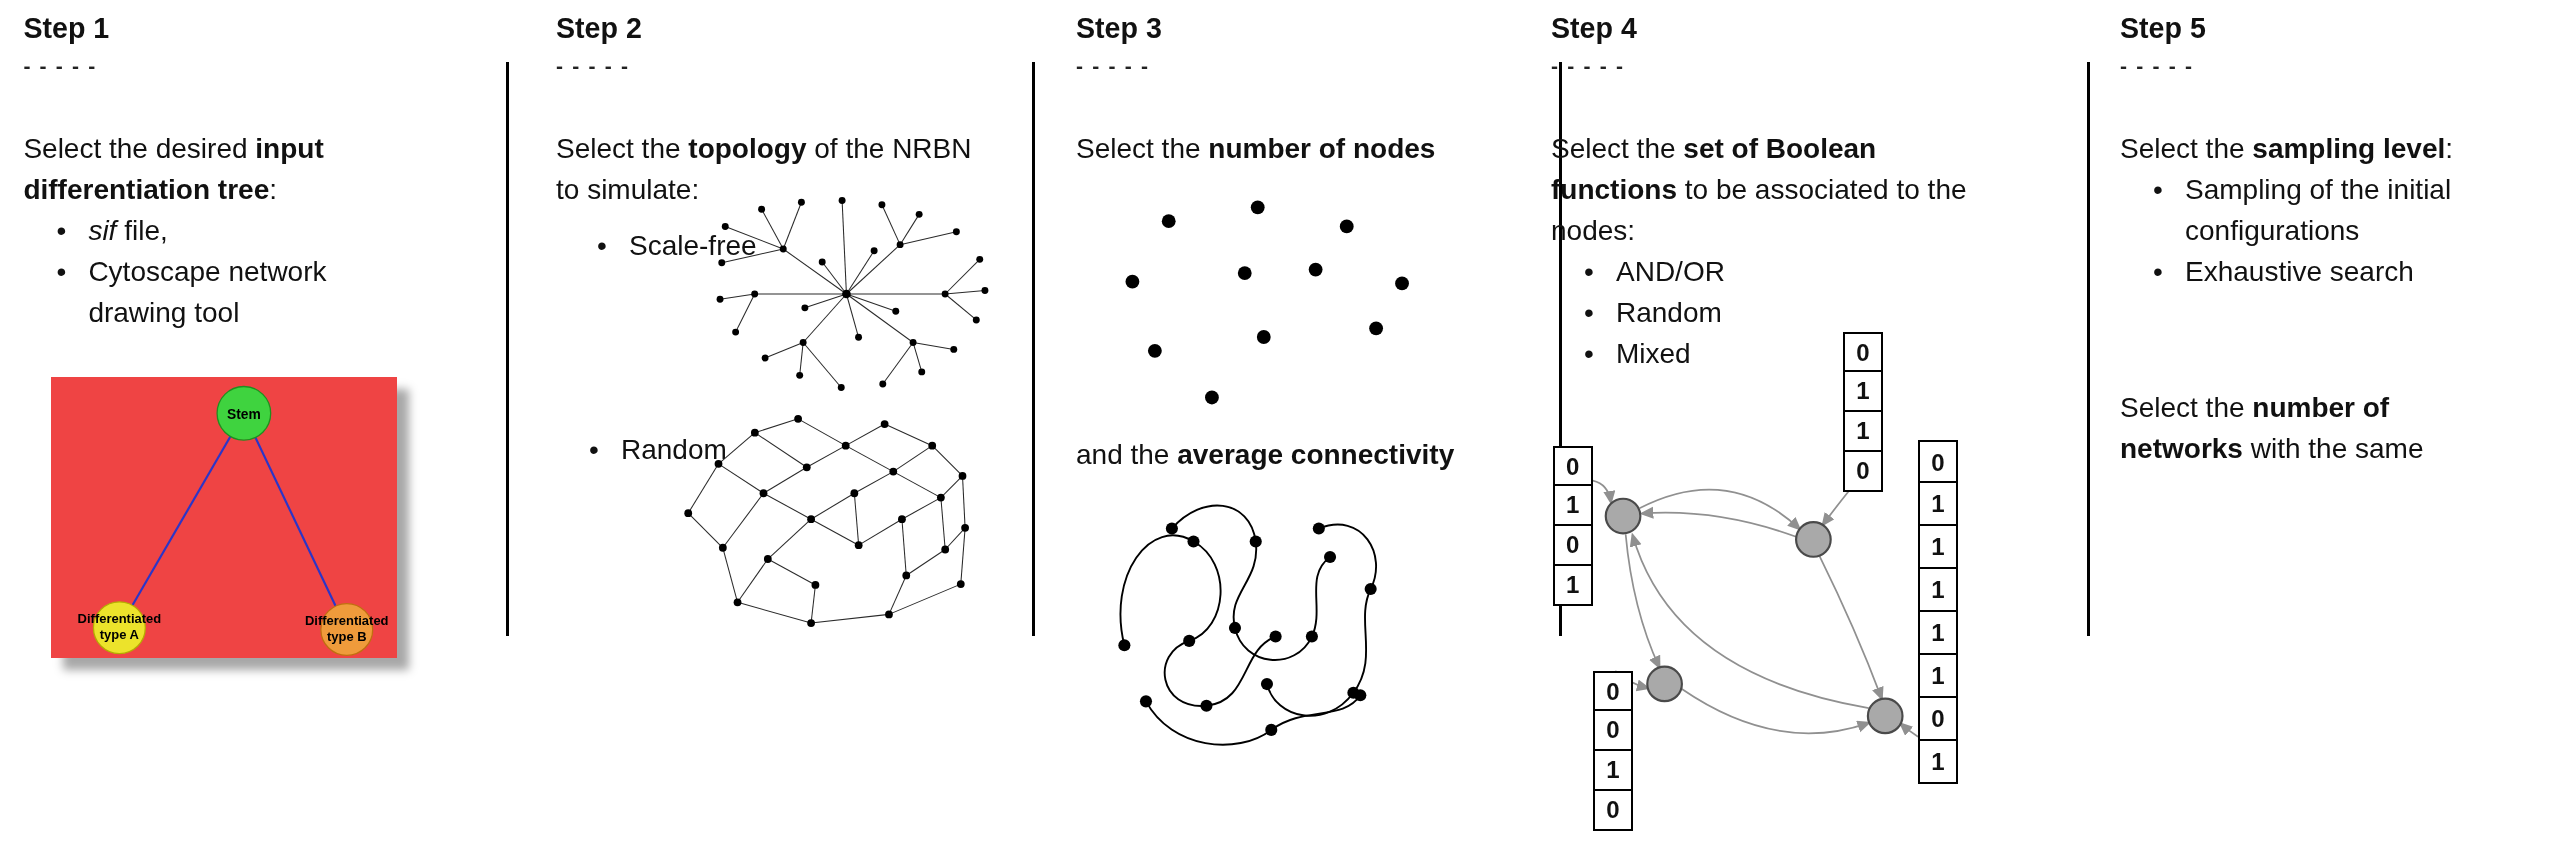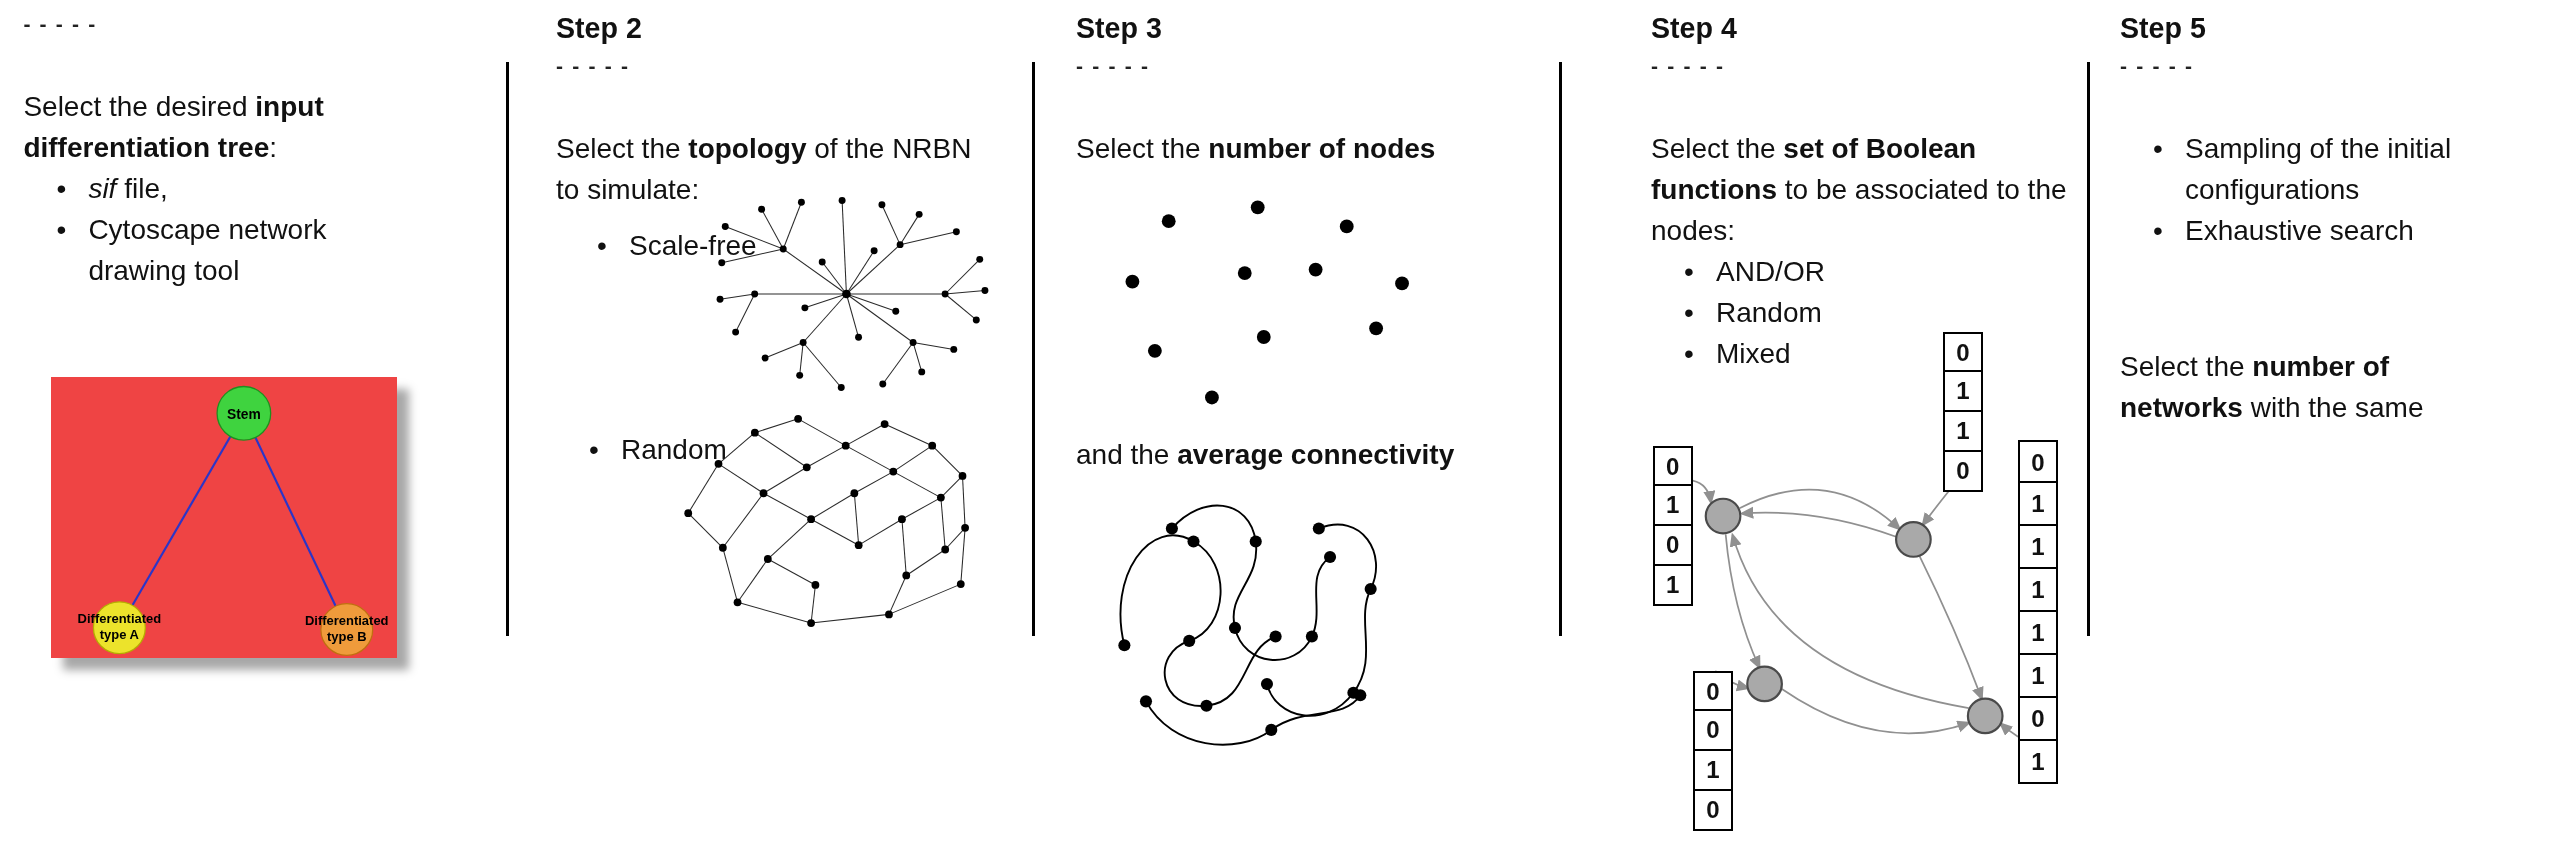--- a/index.html
+++ b/index.html
@@ -2,21 +2,21 @@
 <html style="font-size:14px"><head>
 <meta charset="utf-8">
 <style>
   html,body{margin:0;padding:0;background:#fff;}
   .canvas{position:relative;width:2576px;height:851px;background:#fff;
           font-family:"Liberation Sans",sans-serif;color:#111;overflow:hidden;}
   .col{position:absolute;top:12px;}
   .col1{left:23.4px;width:381px;}
   .col2{left:556px;width:433px;}
   .col3{left:1076px;width:472px;}
-  .col4{left:1651px;width:450px;}
+  .col4{left:1551px;width:450px;}
   .col5{left:2120px;width:446px;}
   .sep{position:absolute;top:62px;width:2.6px;height:574px;background:#000;}
   .sep1{left:506px;} .sep2{left:1032px;} .sep3{left:1559px;} .sep4{left:2087px;}
   .step-title{font-size:28.6px;font-weight:bold;margin:0 0 8.7px 0;}
   .dashes{font-size:21px;font-weight:bold;letter-spacing:1.7px;color:#222;margin:0 0 50px 0;}
   .body{font-size:28px;line-height:41px;margin:0;}
   .b{font-weight:bold;}
   .i{font-style:italic;}
   .bullets{list-style:none;margin:0;padding:0;font-size:28px;line-height:41px;}
   .bullets li{position:relative;padding-left:65px;}
@@ -34,20 +34,21 @@
   .net-svg{position:absolute;z-index:1;}
   .tlabel{font-family:"Liberation Sans",sans-serif;font-size:15px;font-weight:bold;fill:#000;text-anchor:middle;}
   .tstem{font-size:16px;}
 </style>
 </head>
 <body>
 
 <div class="canvas">
 
   <section class="col col1">
+    <h2 class="step-title">Step 1</h2>
     <div class="dashes">- - - - -</div>
     <p class="body"><span>Select the desired </span><span class="b">input differentiation tree</span><span>:</span></p>
     <ul class="bullets">
       <li><span class="i">sif</span><span> file,</span></li>
       <li><span>Cytoscape network drawing tool</span></li>
     </ul>
     <div class="tree-box">
       <svg width="346" height="281" viewBox="0 0 400 325">
         <g stroke-width="2.5" stroke="#2b35c8">
           <line x1="223" y1="42" x2="79" y2="290"></line>
@@ -335,20 +336,21 @@
       <div class="bcell">0</div>
       <div class="bcell">1</div>
     </div>
   </section>
 
   <div class="sep sep4"></div>
 
   <section class="col col5">
     <h2 class="step-title">Step 5</h2>
     <div class="dashes">- - - - -</div>
+    <p class="body"><span>Select the </span><span class="b">sampling level</span><span>:</span></p>
     <ul class="bullets">
       <li><span>Sampling of the initial configurations</span></li>
       <li><span>Exhaustive search</span></li>
     </ul>
     <p class="body" style="margin-top:95px;"><span>Select the </span><span class="b">number of </span><br><span class="b">networks</span><span> with the same</span><br></p>
   </section>
 
 </div>
 
 

